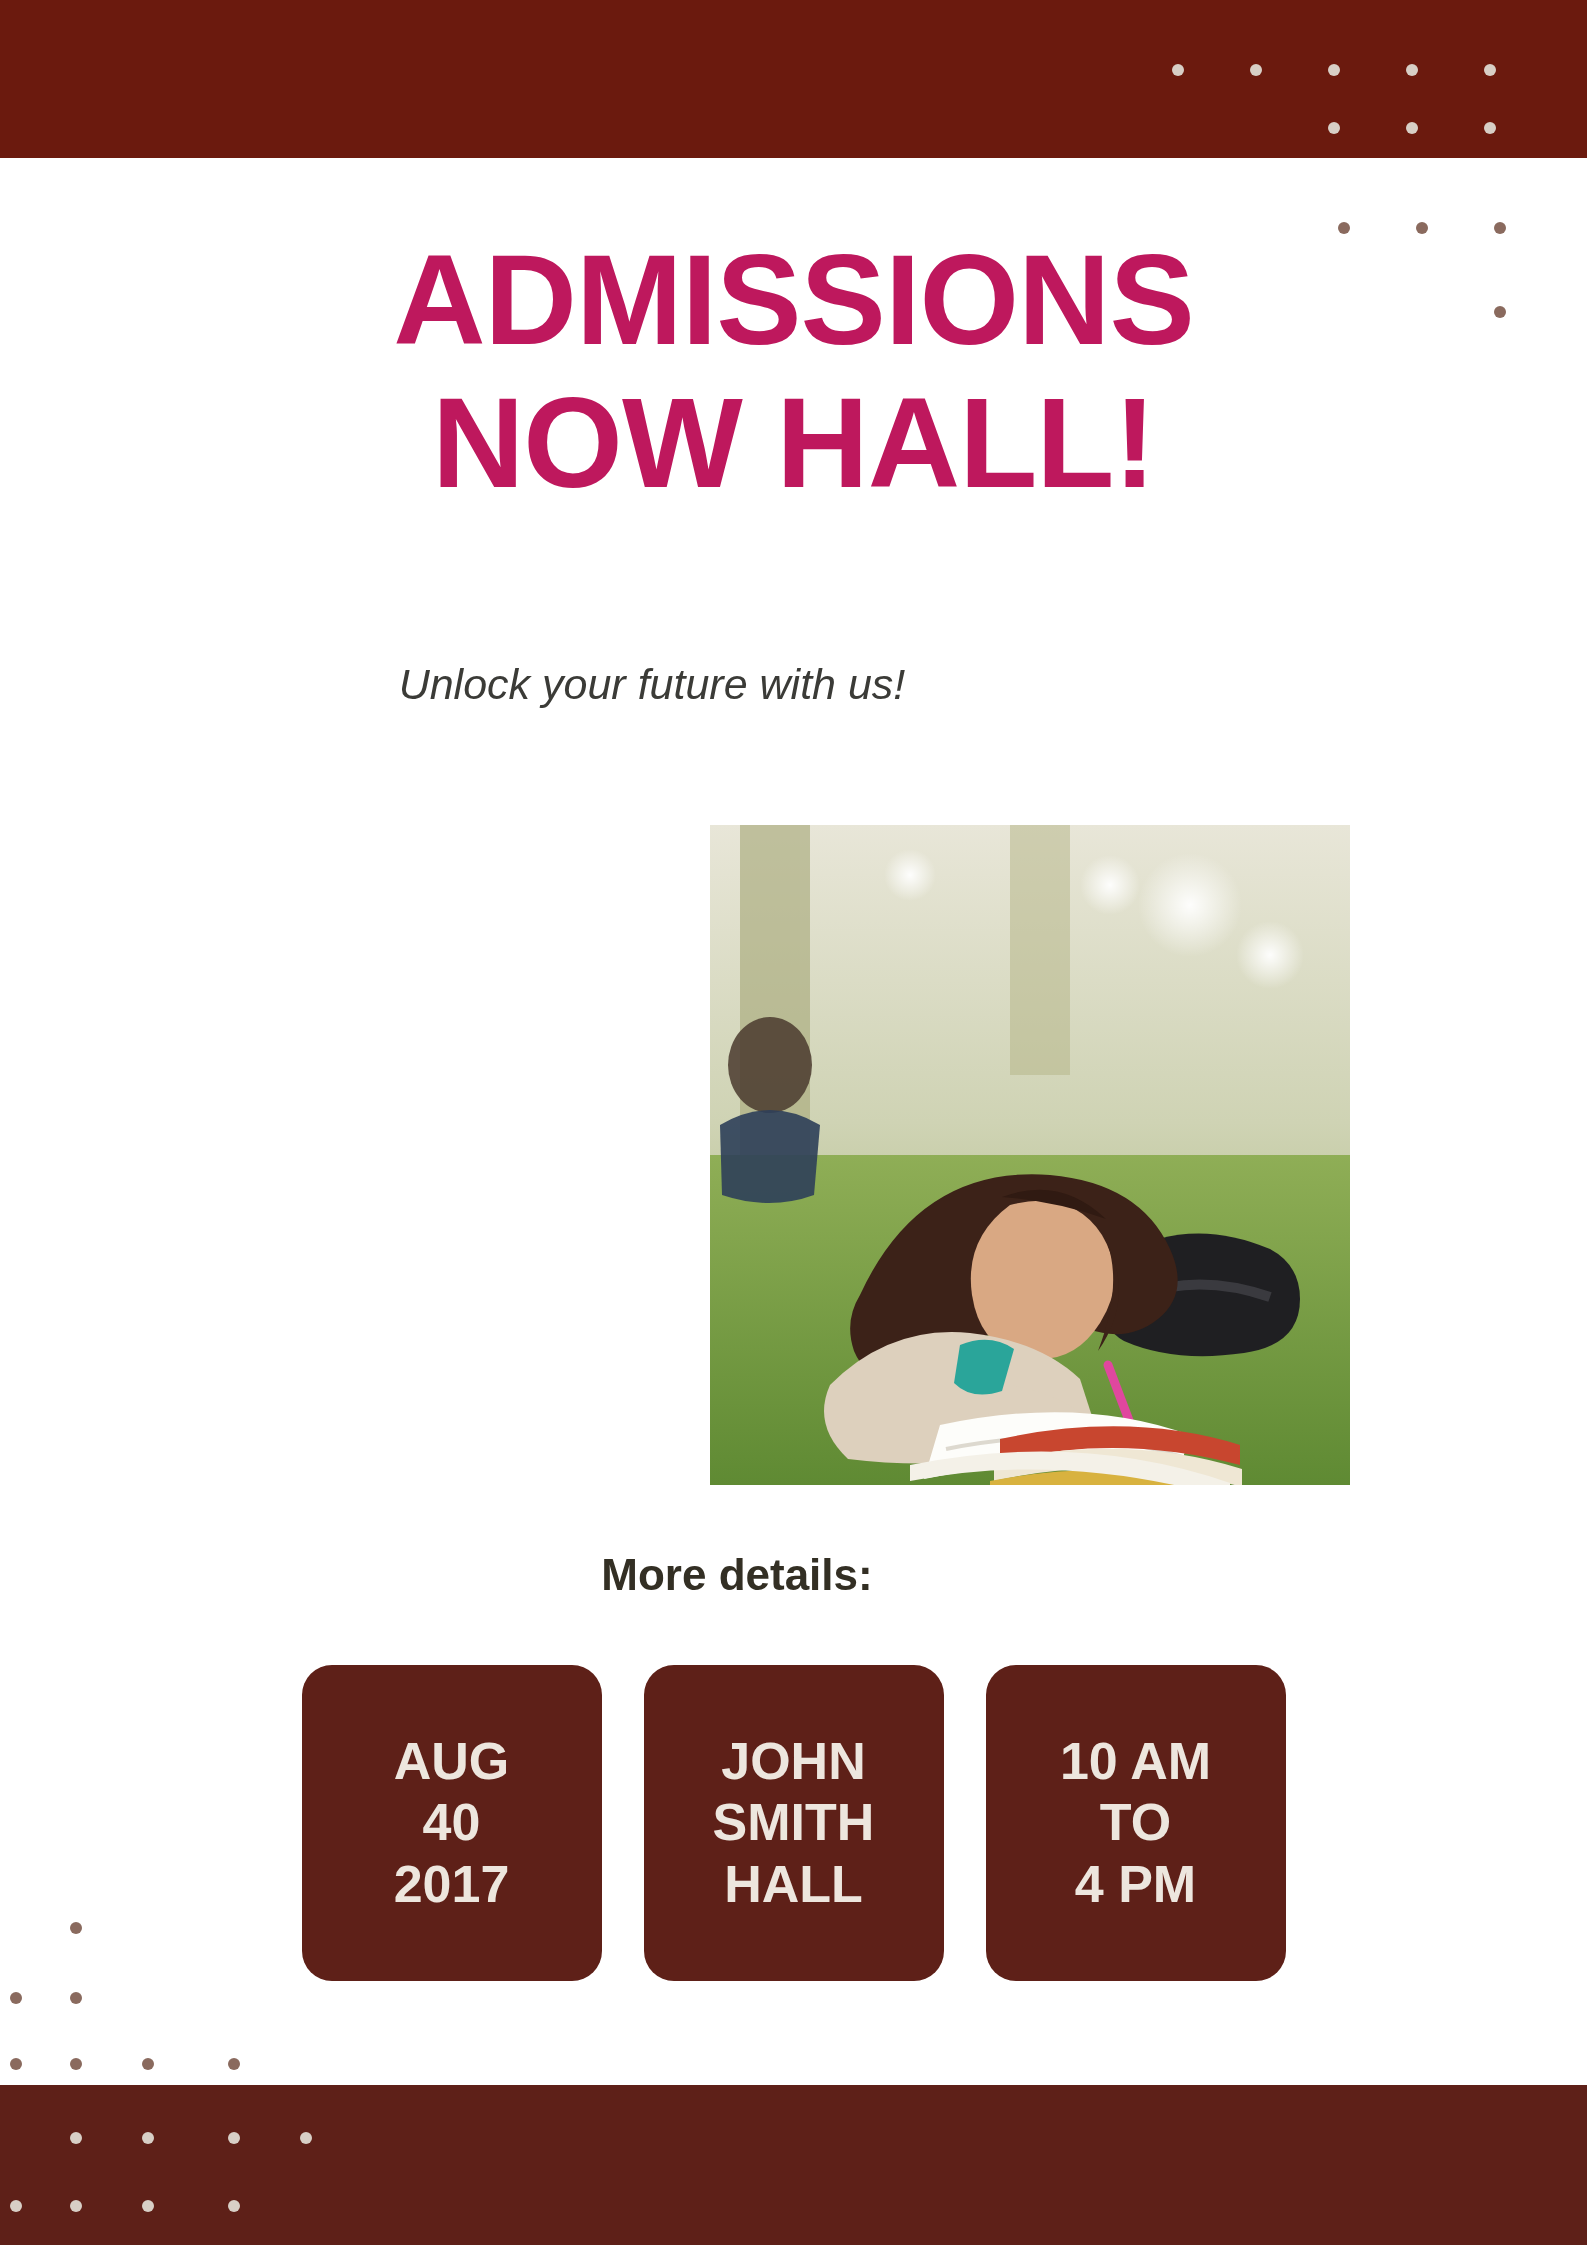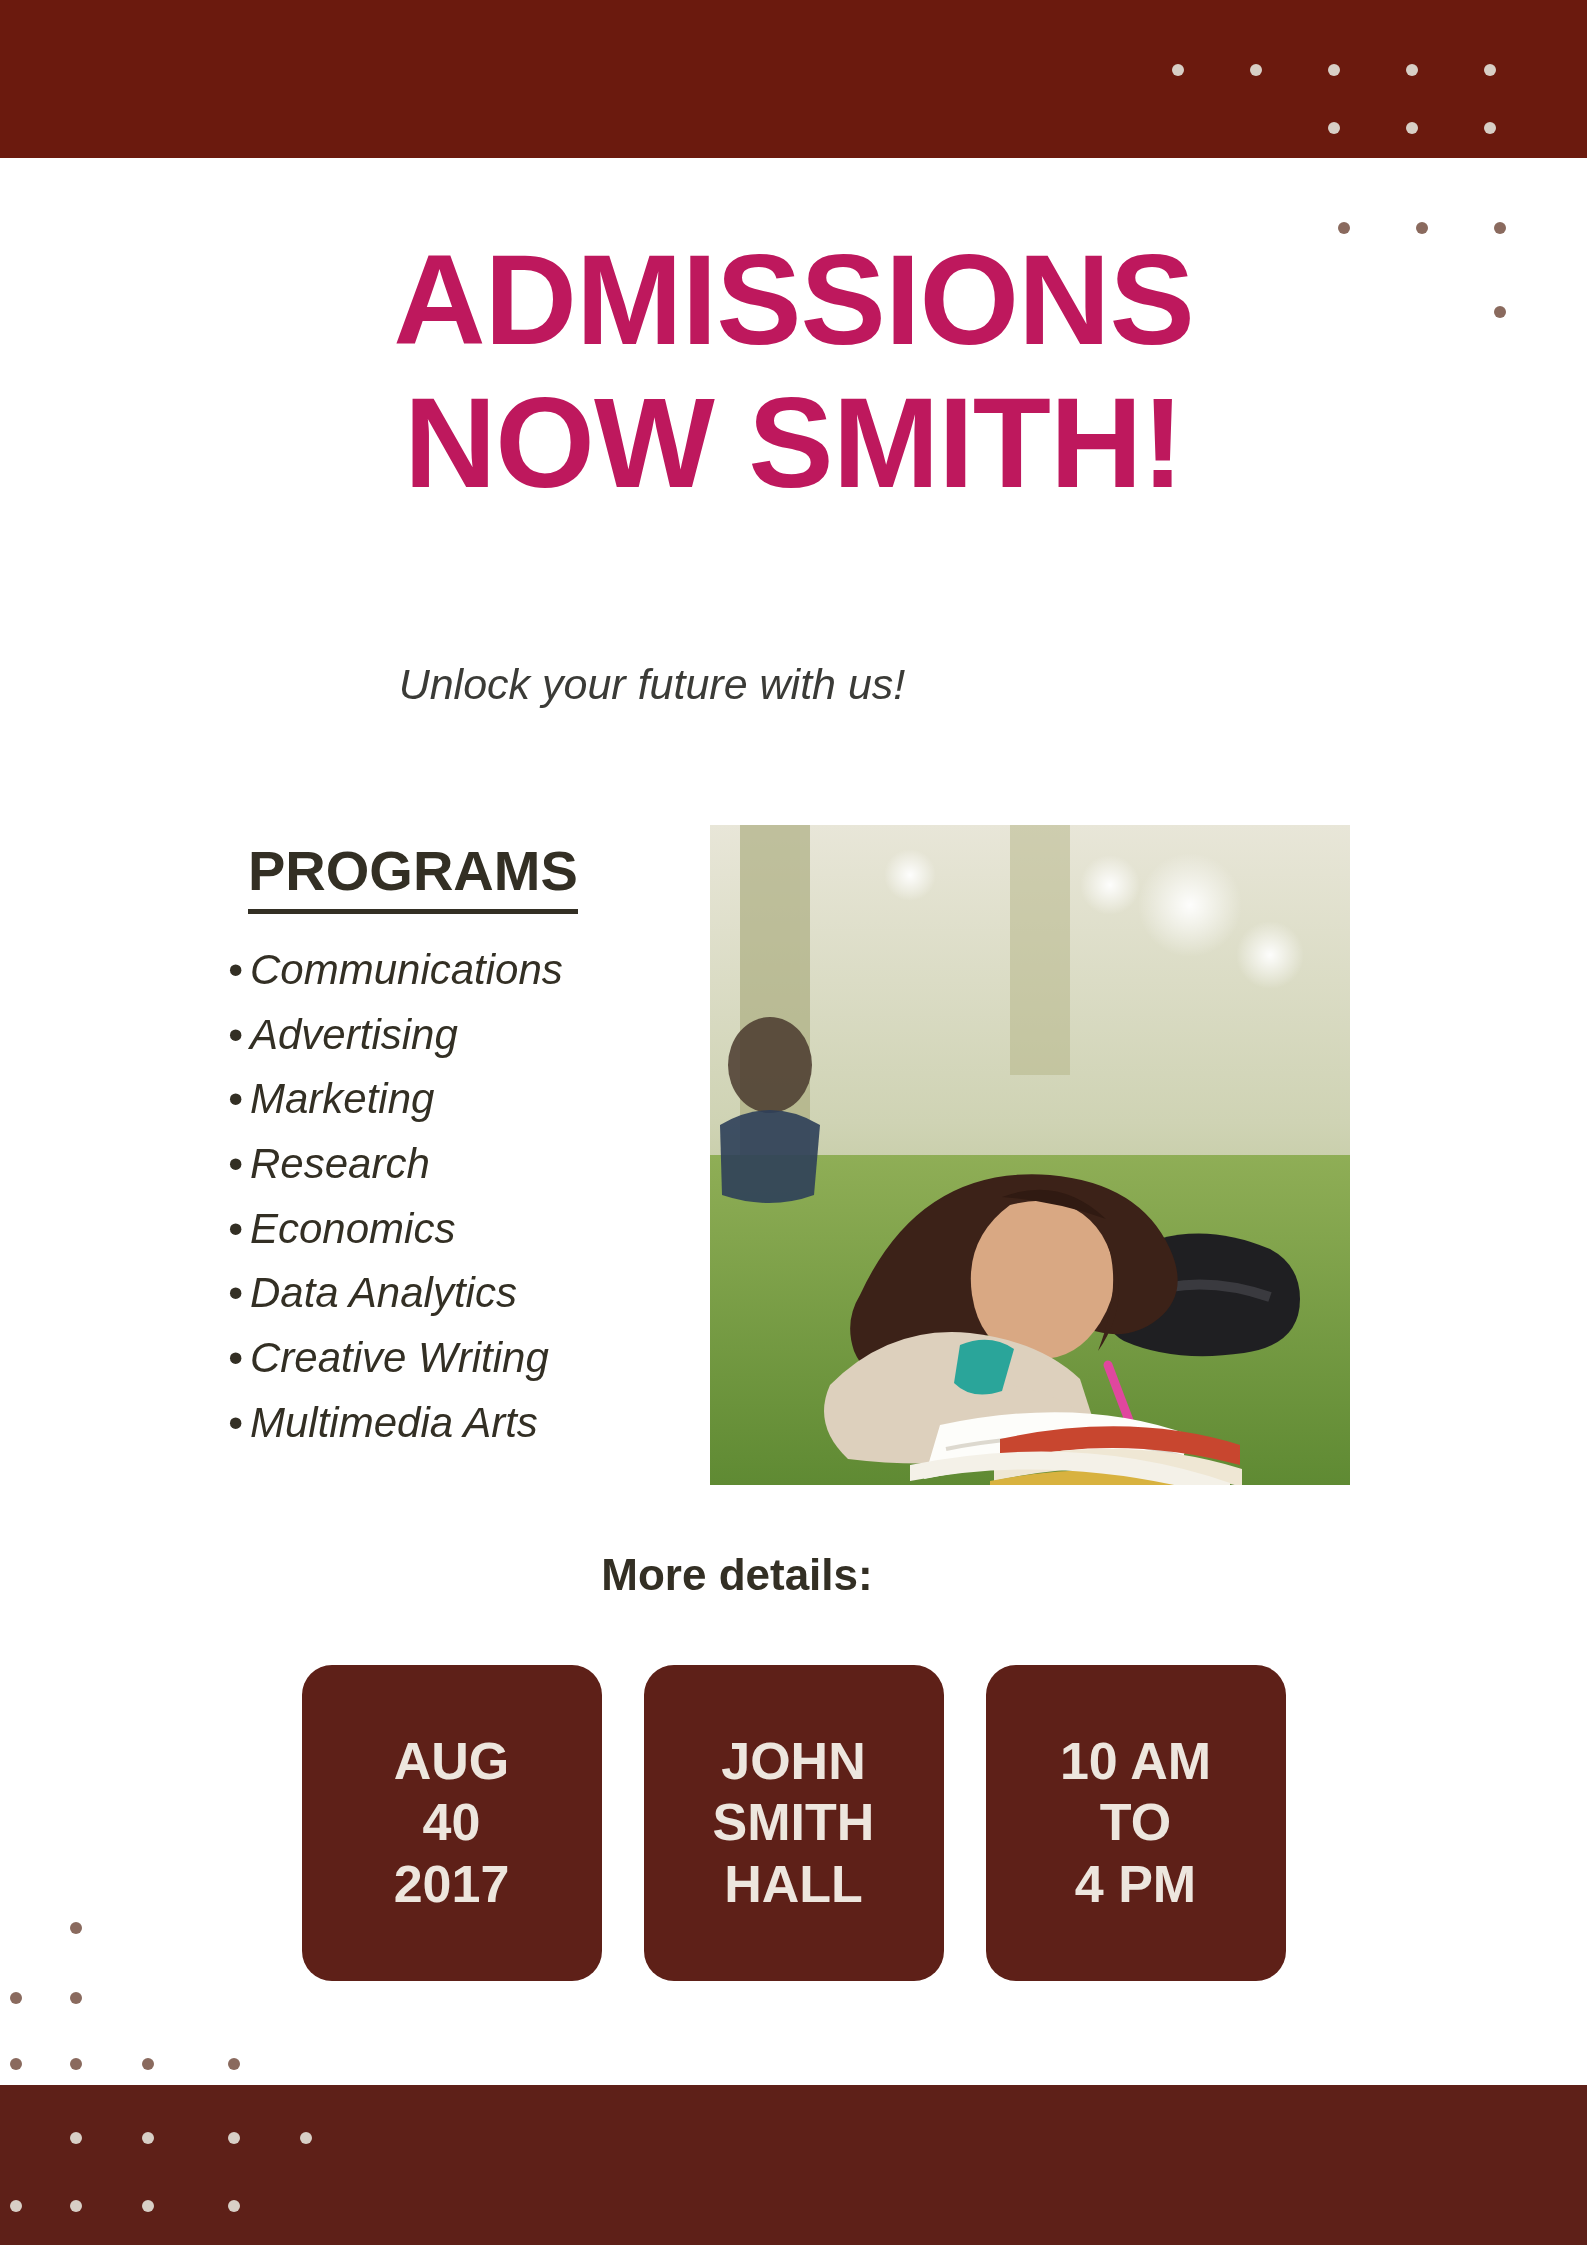--- a/index.html
+++ b/index.html
@@ -178,38 +178,25 @@
     <div class="dot light" style="left:218px; top:232px;"></div>
     <div class="dot light" style="left:290px; top:232px;"></div>
     <div class="dot light" style="left:0px;   top:300px;"></div>
     <div class="dot light" style="left:60px;  top:300px;"></div>
     <div class="dot light" style="left:132px; top:300px;"></div>
     <div class="dot light" style="left:218px; top:300px;"></div>
   </div>
 
   <div class="headline">
     <span>ADMISSIONS</span>
-    <span class="line2">NOW SMITH!</span>
+    <span class="line2">NOW HALL!</span>
   </div>
 
   <div class="subhead">Unlock your future with us!</div>
 
-  <div class="programs">
-    <div class="programs-title">PROGRAMS</div>
-    <ul class="programs-list">
-      <li>Communications</li>
-      <li>Advertising</li>
-      <li>Marketing</li>
-      <li>Research</li>
-      <li>Economics</li>
-      <li>Data Analytics</li>
-      <li>Creative Writing</li>
-      <li>Multimedia Arts</li>
-    </ul>
-  </div>
 
   <div class="photo">
     <svg viewBox="0 0 640 660" xmlns="http://www.w3.org/2000/svg">
       <defs>
         <linearGradient id="skyg" x1="0" y1="0" x2="0" y2="1">
           <stop offset="0%" stop-color="#e8e6d8"></stop>
           <stop offset="45%" stop-color="#cfd3b4"></stop>
           <stop offset="100%" stop-color="#9bb06a"></stop>
         </linearGradient>
         <linearGradient id="grassg" x1="0" y1="0" x2="0" y2="1">

